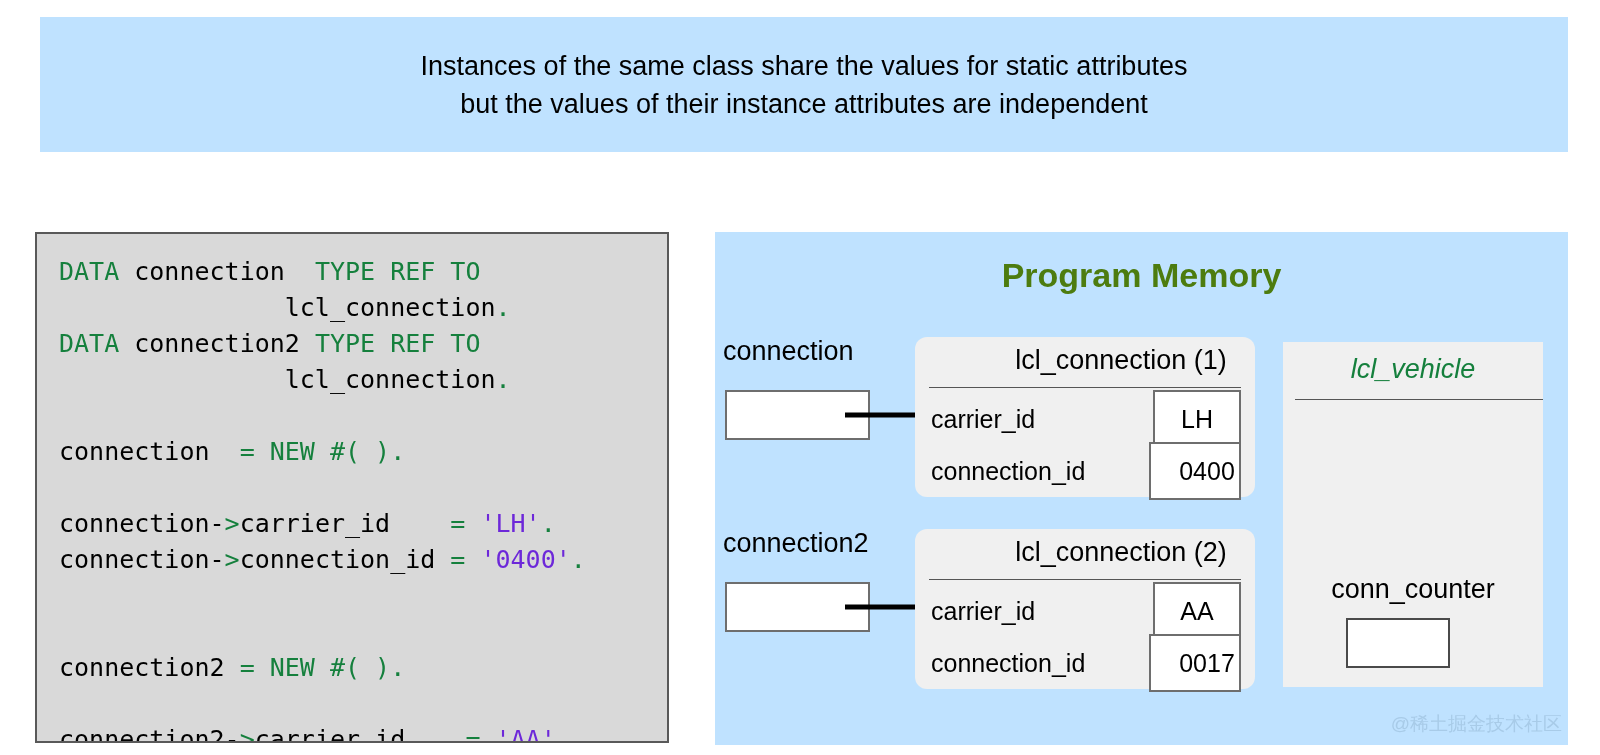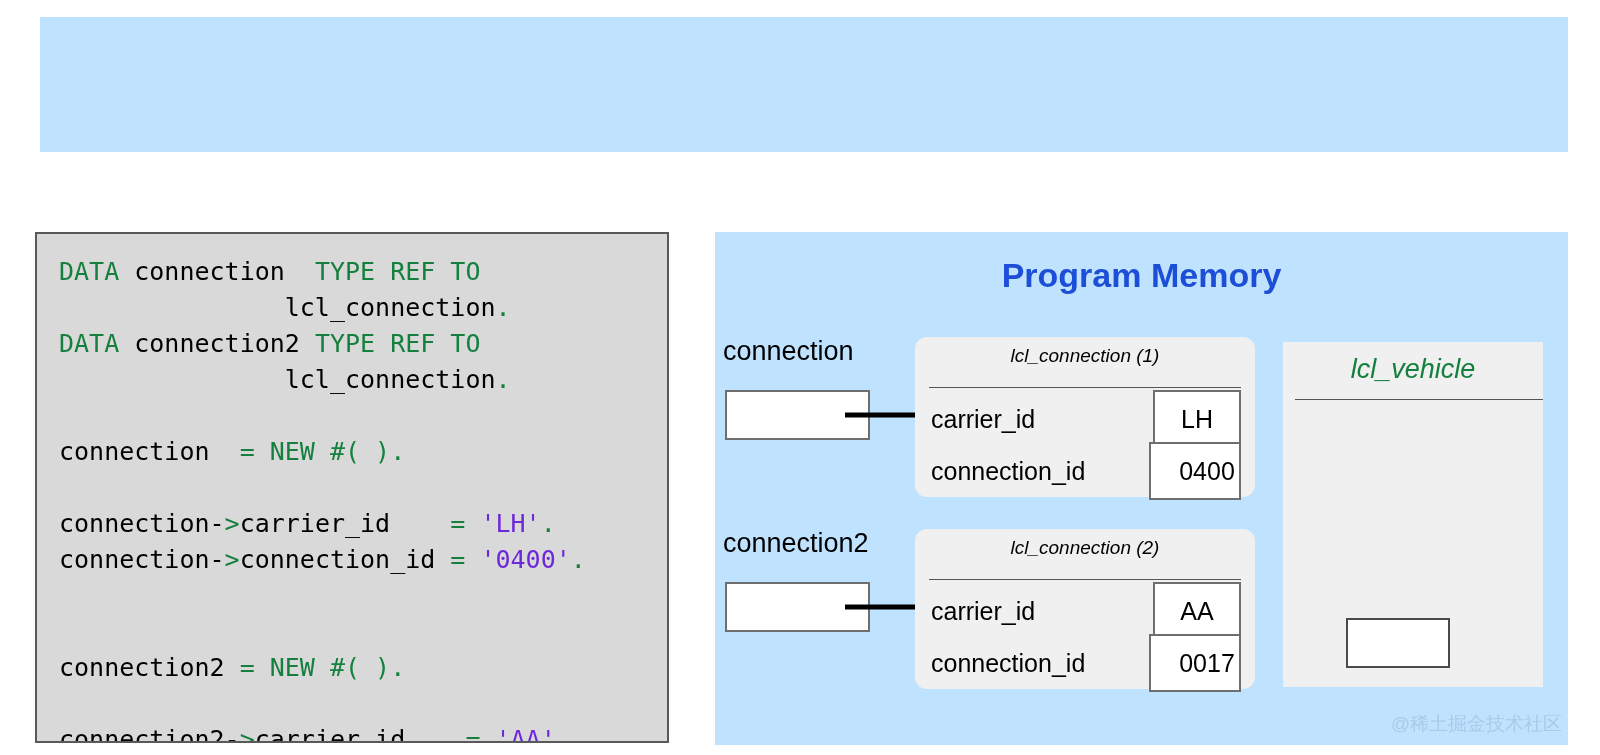--- a/index.html
+++ b/index.html
@@ -73,21 +73,21 @@
     overflow: hidden;
   }
   .mem-title {
     position: absolute;
     left: 0;
     top: 24px;
     width: 853px;
     text-align: center;
     font-size: 34px;
     font-weight: bold;
-    color: #1d4ed8;
+    color: #4d7c0f;
   }
 
   
   .var-label {
     position: absolute;
     font-size: 27px;
     color: #000000;
     white-space: nowrap;
   }
   .var-label.l1 { left: 8px;  top: 104px; }
@@ -123,23 +123,23 @@
   }
   .inst-card.c1 { left: 200px; top: 105px;  height: 160px; }
   .inst-card.c2 { left: 200px; top: 297px;  height: 160px; }
 
   .card-title {
     position: absolute;
     left: 0;
     top: 8px;
     width: 100%;
     text-align: center;
-    font-size: 19px;
-    font-style: italic;
-    color: #000000;
+    font-size: 27px;
+    color: #000000;
+    padding-left: 36px;
   }
   .card-rule {
     position: absolute;
     left: 14px;
     top: 50px;
     width: 312px;
     height: 0;
     border-top: 1.5px solid #555555;
   }
 
@@ -229,20 +229,22 @@
     bottom: 8px;
     font-size: 19px;
     color: #a8cbe8;
     white-space: nowrap;
   }
 </style>
 </head>
 <body>
 
 <div class="header-banner">
+  <div class="header-line">Instances of the same class share the values for static attributes</div>
+  <div class="header-line">but the values of their instance attributes are independent</div>
 </div>
 
 <div class="code-panel">
   <div class="code-inner" id="code-inner"><div class="code-line"><span class="kw">DATA</span><span class="pl"> connection  </span><span class="kw">TYPE REF TO</span></div><div class="code-line"><span class="pl">               lcl_connection</span><span class="kw">.</span></div><div class="code-line"><span class="kw">DATA</span><span class="pl"> connection2 </span><span class="kw">TYPE REF TO</span></div><div class="code-line"><span class="pl">               lcl_connection</span><span class="kw">.</span></div><div class="code-line">&nbsp;</div><div class="code-line"><span class="pl">connection  </span><span class="kw">= NEW #( )</span><span class="kw">.</span></div><div class="code-line">&nbsp;</div><div class="code-line"><span class="pl">connection-</span><span class="kw">&gt;</span><span class="pl">carrier_id    </span><span class="kw">= </span><span class="lit">'LH'</span><span class="kw">.</span></div><div class="code-line"><span class="pl">connection-</span><span class="kw">&gt;</span><span class="pl">connection_id </span><span class="kw">= </span><span class="lit">'0400'</span><span class="kw">.</span></div><div class="code-line">&nbsp;</div><div class="code-line">&nbsp;</div><div class="code-line"><span class="pl">connection2 </span><span class="kw">= NEW #( )</span><span class="kw">.</span></div><div class="code-line">&nbsp;</div><div class="code-line"><span class="pl">connection2-</span><span class="kw">&gt;</span><span class="pl">carrier_id    </span><span class="kw">= </span><span class="lit">'AA'</span><span class="kw">.</span></div></div>
 </div>
 
 <div class="mem-panel">
 
   <div class="mem-title">Program Memory</div>
 
@@ -286,17 +288,18 @@
     </div>
     <div class="attr-row row2">
       <span class="attr-name">connection_id</span>
       <span class="attr-value-box wide">0017</span>
     </div>
   </div>
 
   <div class="static-card">
     <div class="static-title">lcl_vehicle</div>
     <div class="static-rule"></div>
+    <div class="static-attr-name">conn_counter</div>
     <div class="static-attr-box"></div>
   </div>
 
   <div class="watermark">@稀土掘金技术社区</div>
 </div>
 
 </body></html>

